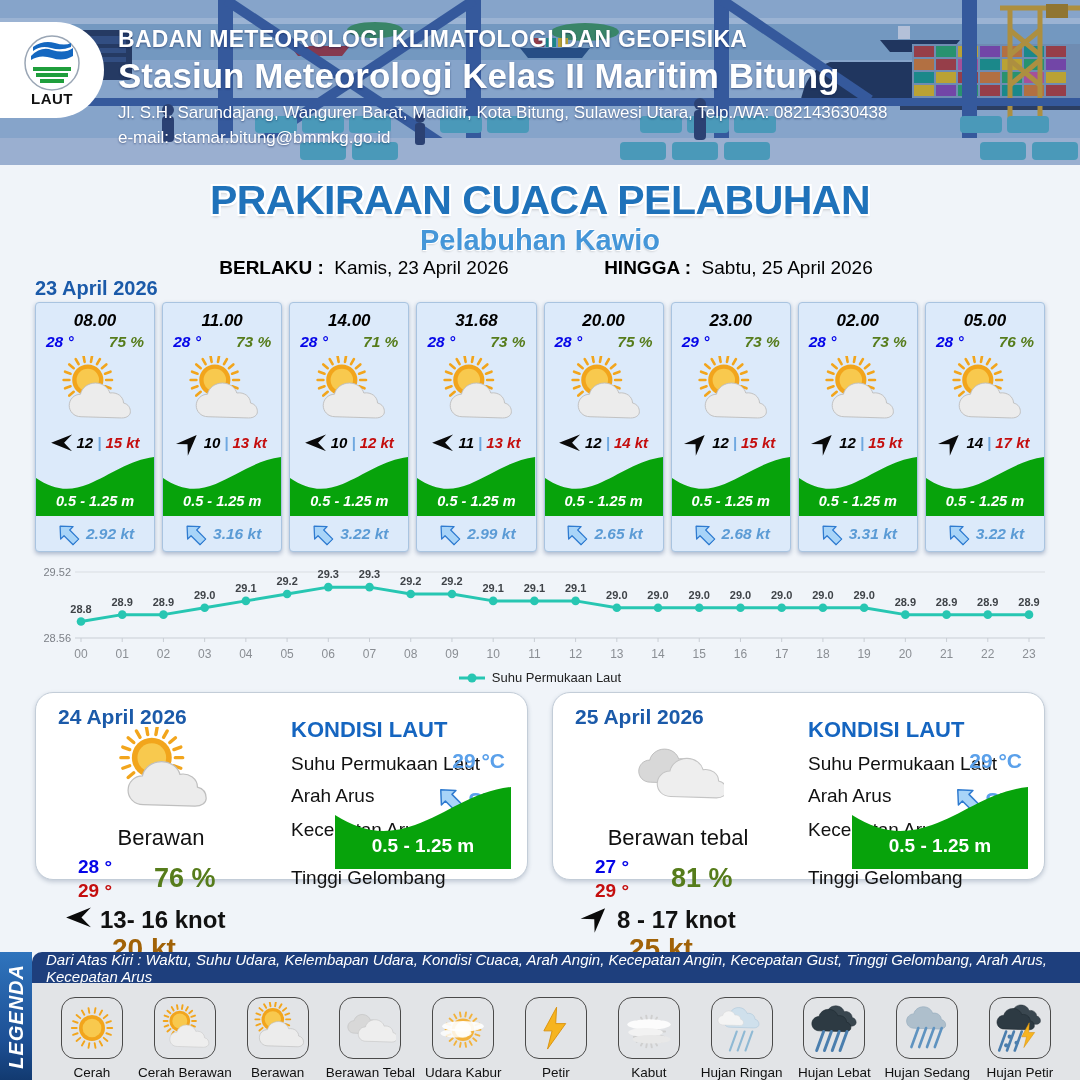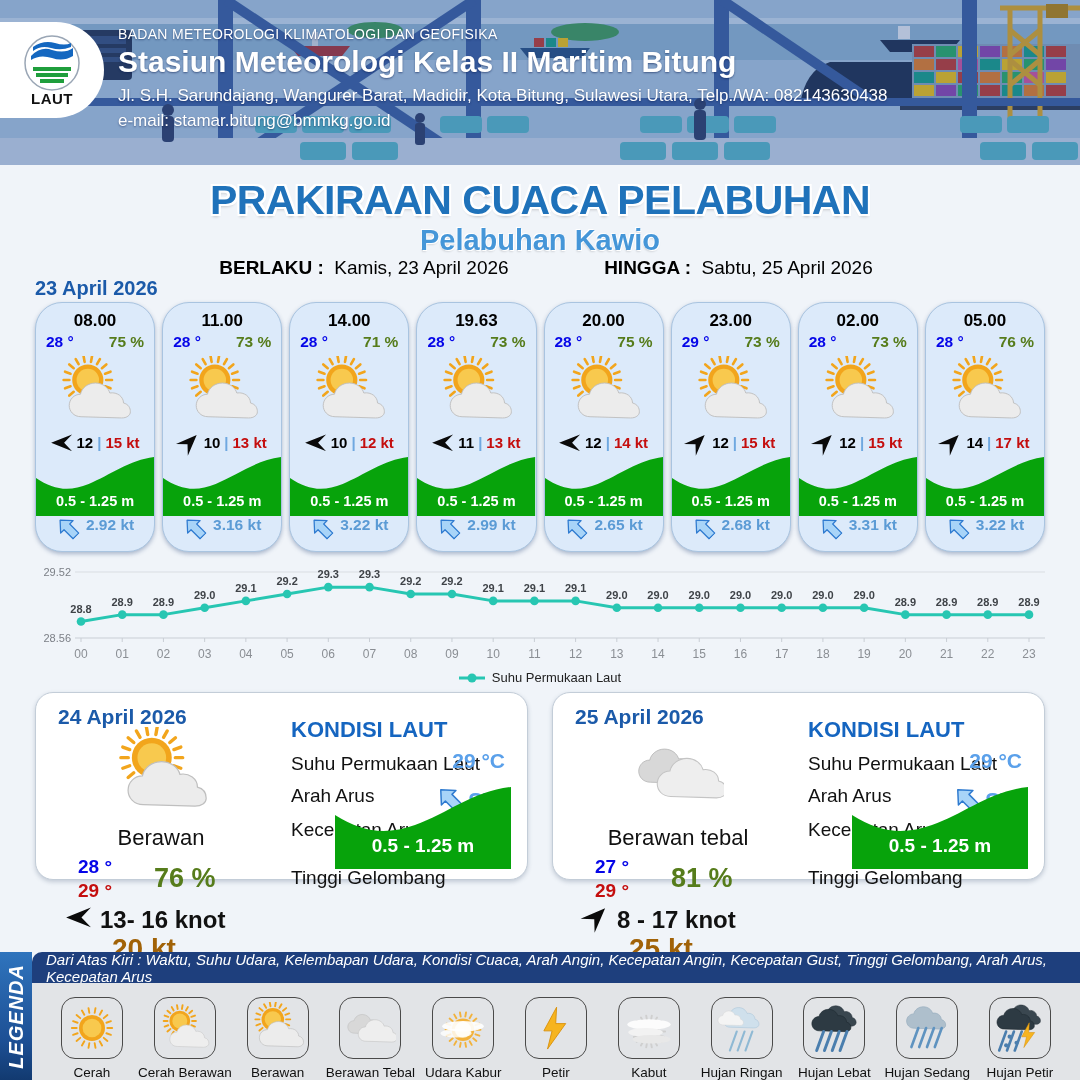--- a/index.html
+++ b/index.html
@@ -6,52 +6,52 @@
   .page{position:relative;width:1080px;height:1080px;overflow:hidden;background:#f0f4f9;}
 
   
   .hdr{position:absolute;top:0;left:0;width:1080px;height:165px;overflow:hidden;}
   .hdr svg.scene{position:absolute;top:0;left:0;}
   .logo-blob{position:absolute;top:22px;left:0;width:104px;height:96px;background:#fff;
     border-radius:0 48px 48px 0;display:flex;flex-direction:column;align-items:center;justify-content:center;z-index:3;}
   .logo-blob .bmkg-txt{font-weight:bold;font-size:15px;color:#111;letter-spacing:.5px;margin-top:-2px;}
   .hdr-text{position:absolute;top:26px;left:118px;z-index:3;color:#fff;
     text-shadow:0 1px 2px rgba(10,30,80,.55);}
-  .hdr-agency{font-size:14px;font-weight:normal;letter-spacing:.3px;}
-  .hdr-station{font-size:30px;font-weight:bold;margin-top:3px;}
+  .hdr-agency{font-size:23px;font-weight:bold;letter-spacing:.3px;}
+  .hdr-station{font-size:35px;font-weight:bold;margin-top:3px;}
   .hdr-addr{font-size:17px;margin-top:7px;font-weight:400;}
   .hdr-mail{font-size:17px;margin-top:5px;font-weight:400;}
 
   
   .title-area{position:absolute;top:165px;left:0;width:1080px;height:135px;text-align:center;}
   .main-title{margin:12px 0 0;font-size:41px;font-weight:800;letter-spacing:-.5px;color:#1f72ba;
     text-shadow:-2px -2px 0 #fff,2px -2px 0 #fff,-2px 2px 0 #fff,2px 2px 0 #fff,0 3px 3px rgba(0,0,0,.18);}
   .sub-title{margin:0;font-size:29px;font-weight:800;color:#4596d8;
     text-shadow:-1px -1px 0 #fff,1px 1px 0 #fff,0 2px 2px rgba(0,0,0,.12);}
   .validity{font-size:19px;color:#000;padding-left:12px;}
   .validity b{font-weight:bold;}
   .validity .gap{display:inline-block;width:85px;}
   .fc-date{position:absolute;left:35px;top:112px;font-size:20px;font-weight:bold;color:#1b5aa9;}
 
   
   .cards-row{position:absolute;top:302px;left:35px;width:1010px;height:250px;display:flex;gap:7px;}
-  .fcard{position:relative;flex:1 1 0;background:#dceafa;border:1px solid #a9c4e0;border-radius:27px;
-    box-shadow:0 2px 4px rgba(40,70,120,.35);overflow:hidden;display:flex;flex-direction:column;align-items:center;}
+  .fcard{position:relative;flex:1 1 0;background:#dceafa;border:1px solid #a9c4e0;border-radius:4px;
+    box-shadow:0 2px 4px rgba(40,70,120,.35);overflow:hidden;display:flex;flex-direction:column;align-items:center;font-style:italic;}
   .fc-time{font-size:17px;font-weight:bold;color:#000;margin-top:8px;}
   .fc-th{width:100%;display:flex;justify-content:space-between;padding:2px 10px 0;box-sizing:border-box;}
   .fc-temp{font-size:15.5px;font-weight:bold;color:#0505e8;}
   .fc-hum{font-size:15.5px;font-weight:bold;color:#567c1b;}
   .fc-icon{margin-top:4px;height:76px;display:flex;align-items:center;justify-content:center;}
   .fc-wind{display:flex;align-items:center;gap:4px;font-size:15px;font-weight:bold;margin-top:2px;height:24px;}
   .fc-wind .sep{color:#6fa8e0;}
   .fc-wind .gust{color:#c40e0e;}
   .fc-wave{position:relative;width:100%;height:62px;margin-top:auto;}
   .fc-wave svg{display:block;}
   .fc-wave .wtxt{position:absolute;left:0;right:0;bottom:7px;text-align:center;color:#fff;font-weight:bold;font-size:14.5px;}
-  .fc-cur{width:100%;height:36px;display:flex;align-items:flex-start;justify-content:center;gap:6px;
+  .fc-cur{width:100%;height:36px;display:flex;align-items:center;justify-content:center;gap:6px;
     font-size:15.5px;font-weight:bold;color:#5b9bd5;}
 
   
   .chart-wrap{position:absolute;top:556px;left:35px;width:1010px;height:134px;}
   .chart-legend{display:flex;align-items:center;justify-content:center;gap:7px;font-size:13px;color:#222;margin-top:2px;}
 
   
   .days{position:absolute;top:692px;left:35px;width:1010px;height:188px;display:flex;gap:24px;}
   .dcard{position:relative;flex:1 1 0;background:#fff;border:1px solid #c3cdd8;border-radius:18px;
     box-shadow:0 2px 4px rgba(60,80,110,.25);}
@@ -395,21 +395,21 @@
       <div class="wtxt">0.5 - 1.25 m</div>
     </div>
     <div class="fc-cur">
       <svg width="24" height="24" viewBox="0 0 30 30" style="transform:rotate(45deg)">
             <path d="M1,15 L13,4 L13,10 L29,10 L29,20 L13,20 L13,26 Z" fill="#a8d4f8" stroke="#2f7bd0" stroke-width="1.6" stroke-linejoin="round"></path>
           </svg>
       <span>3.22 kt</span>
     </div>
       </div>
       <div class="fcard">
-    <div class="fc-time">19.63</div>
+    <div class="fc-time">31.68</div>
     <div class="fc-th">
       <span class="fc-temp">28 °</span>
       <span class="fc-hum">73 %</span>
     </div>
     <div class="fc-icon">
           <svg width="72" height="72" viewBox="0 0 60 60">
             <line x1="39.34" y1="20" x2="44.150000000000006" y2="20" stroke="#f2a51c" stroke-width="2.2" stroke-linecap="round"></line>
             <line x1="38.41488480285584" y1="25.246588998615756" x2="42.93480630883606" y2="26.891705888012226" stroke="#f2a51c" stroke-width="2.2" stroke-linecap="round"></line>
             <line x1="35.75112175744512" y1="29.860361932591513" x2="39.43579552884741" y2="32.952170335183766" stroke="#f2a51c" stroke-width="2.2" stroke-linecap="round"></line>
             <line x1="31.67" y1="33.284829694053286" x2="34.075" y2="37.45041188625643" stroke="#f2a51c" stroke-width="2.2" stroke-linecap="round"></line>

